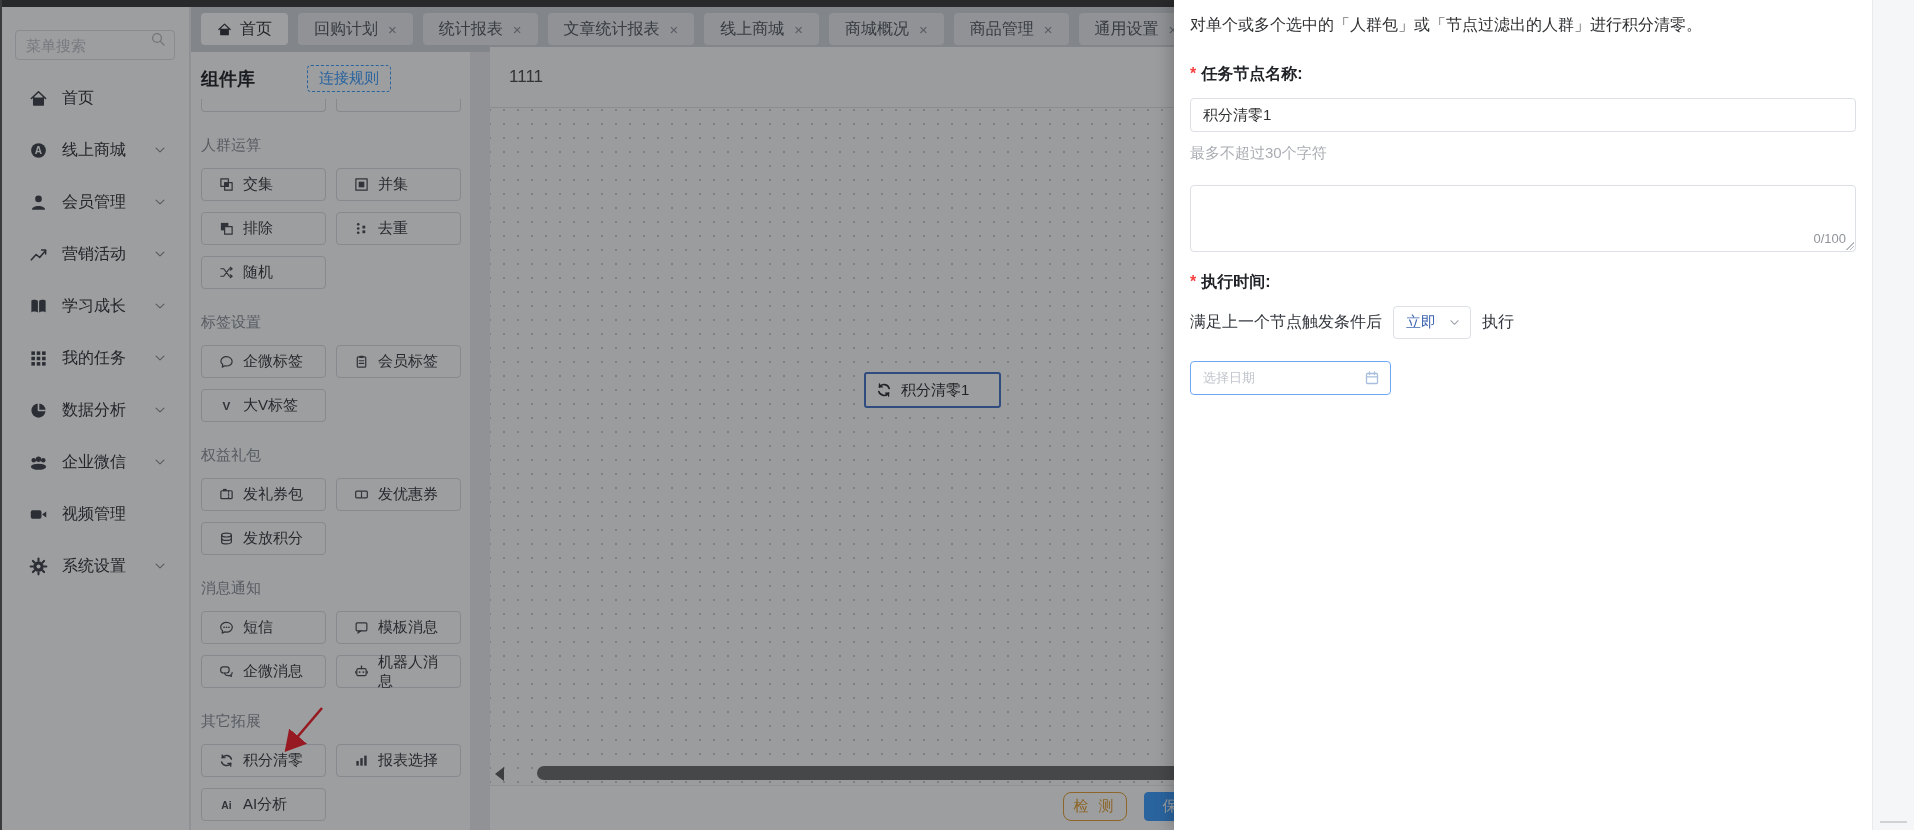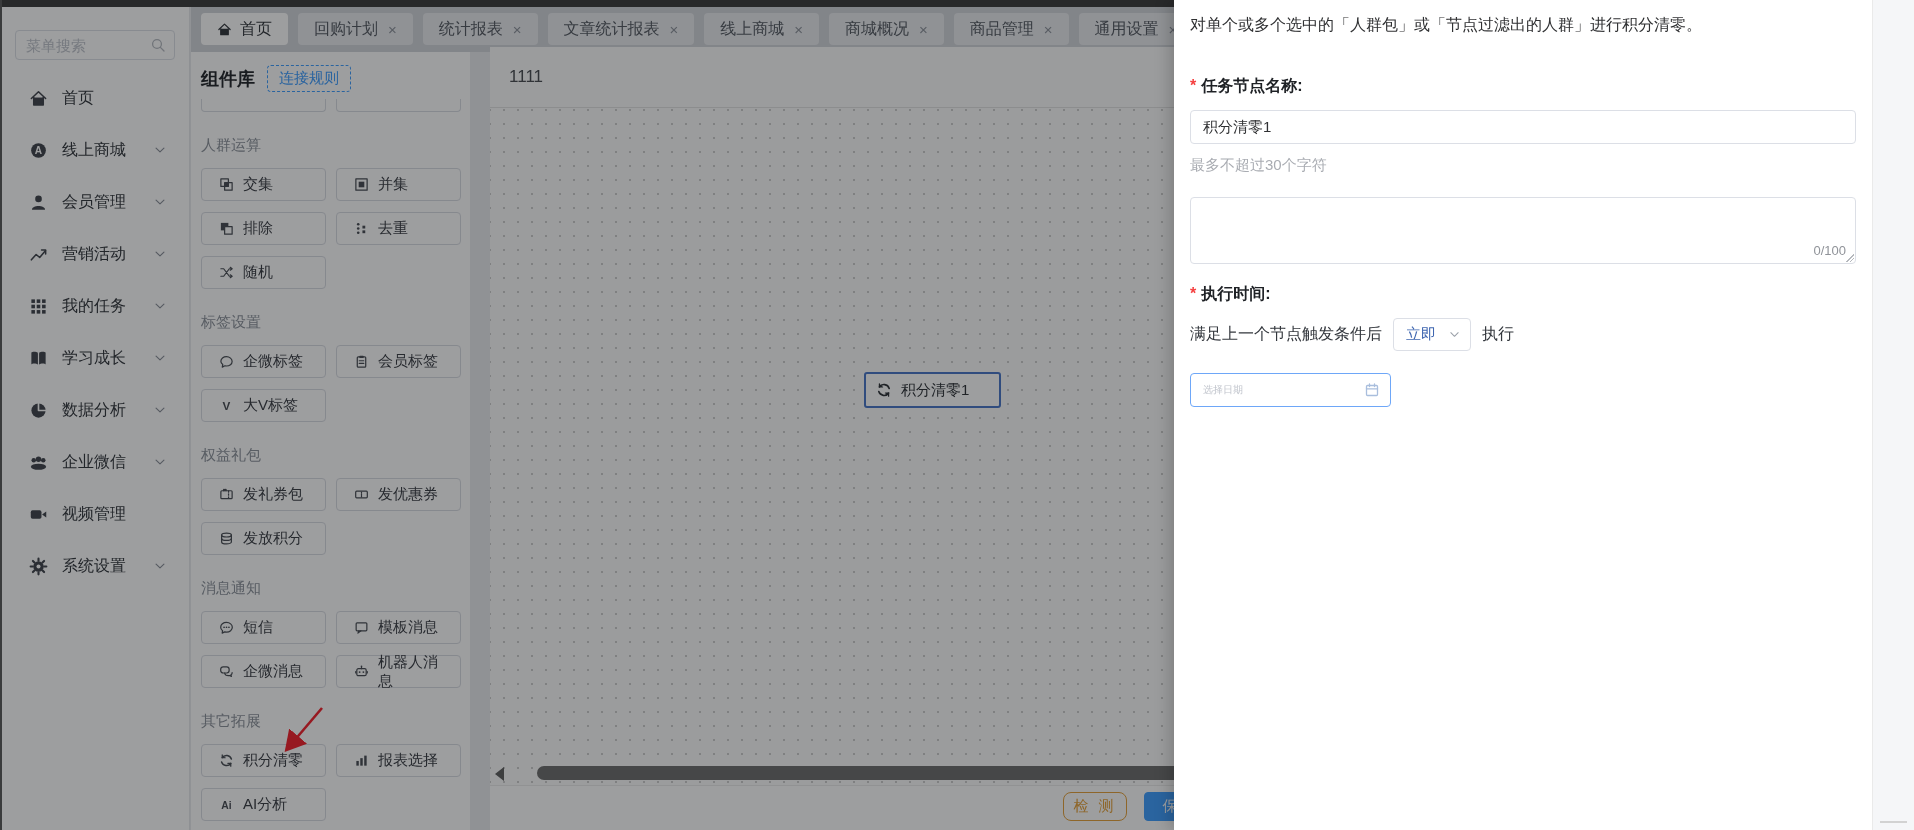--- a/index.html
+++ b/index.html
@@ -5,40 +5,40 @@
   * { margin:0; padding:0; box-sizing:border-box; }
   html,body { width:1914px; height:830px; overflow:hidden; }
   body { font-family:"Liberation Sans","DejaVu Sans",sans-serif; background:#e9ebee; position:relative; color:#303133; }
 
   
   .topstrip { position:absolute; left:0; top:0; width:1914px; height:7px; background:#3c3c3c; }
   .left-edge { position:absolute; left:0; top:0; width:2px; height:830px; background:#5a5a5a; }
 
   
   .sidebar { position:absolute; left:2px; top:7px; width:188px; height:823px; background:#ffffff; border-right:1px solid #e6e8ec; }
-  .search-box { margin:23px 14px 0 13px; height:30px; border:1px solid #dcdfe6; border-radius:4px; display:flex; align-items:center; padding:0 8px 0 10px; }
+  .search-box { margin:23px 14px 0 13px; height:30px; border:1px solid #dcdfe6; border-radius:4px; display:flex; padding:0 8px 0 10px; }
   .search-box input { border:none; outline:none; flex:1; font-size:15px; color:#606266; width:90px; background:transparent; font-family:inherit; }
   .search-box input::placeholder { color:#c0c4cc; }
   .menu { margin-top:12px; }
   .menu-item { height:52px; display:flex; align-items:center; padding:0 22px 0 27px; cursor:pointer; color:#33373d; font-size:16px; }
   .menu-item .icon { width:19px; height:19px; color:#41454d; flex:none; }
   .menu-item .mi-label { margin-left:14px; }
   .menu-item .chev { margin-left:auto; width:14px; height:14px; color:#8a8f99; }
   .icon svg { width:100%; height:100%; display:block; }
 
   
   .tabbar { position:absolute; left:191px; top:7px; width:1723px; height:45px; background:#d2d5da; display:flex; gap:10px; padding:6px 0 0 10px; }
   .tab { height:32px; background:#e9ebef; border-radius:4px; display:flex; align-items:center; padding:0 16px; font-size:16px; color:#565b63; white-space:nowrap; cursor:pointer; }
   .tab.active { background:#ffffff; color:#33373d; }
   .tab .icon { width:15px; height:15px; margin-right:8px; color:#33373d; }
   .tab .close { margin-left:10px; font-size:15px; color:#8d929b; line-height:1; cursor:pointer; }
 
   
   .panel { position:absolute; left:191px; top:52px; width:279px; height:778px; background:#ffffff; overflow:hidden; }
-  .panel-head { display:flex; align-items:center; padding:13px 10px 0 10px; }
+  .panel-head { display:flex; align-items:center; padding:13px 10px 0 10px;gap:40px; }
   .panel-title { font-size:18px; font-weight:bold; color:#24272c; }
   .rule-btn { margin-left:12px; border:1px dashed #409eff; color:#409eff; border-radius:4px; font-size:15px; padding:3px 11px; background:#fff; cursor:pointer; }
   .clipped-row { display:grid; grid-template-columns:125px 125px; column-gap:10px; padding:0 10px; margin-top:7px; }
   .clipped-btn { height:13px; border:1px solid #d9dce3; border-top:none; border-radius:0 0 4px 4px; }
   .section { margin-top:24px; padding:0 10px; }
   .section-title { font-size:15px; color:#8d939c; margin-bottom:13px; }
   .comp-grid { display:grid; grid-template-columns:125px 125px; gap:11px 10px; }
   .comp-btn { height:33px; border:1px solid #d9dce3; border-radius:4px; background:#fff; display:flex; align-items:center; padding:0 17px; font-size:15px; color:#3b3e45; cursor:grab; }
   .comp-btn .icon { width:15px; height:15px; margin-right:9px; color:#4a4e55; flex:none; }
 
@@ -57,37 +57,37 @@
   .footer { position:absolute; left:490px; top:785px; width:1424px; height:45px; background:#ffffff; border-top:1px solid #ececec; }
   .btn-check { position:absolute; left:573px; top:6px; width:64px; height:29px; background:#fff; border:1px solid #e6a23c; color:#e6a23c; border-radius:8px; font-size:15px; cursor:pointer; font-family:inherit; letter-spacing:3px; }
   .btn-save { position:absolute; left:654px; top:6px; width:80px; height:29px; background:#409eff; border:1px solid #409eff; color:#fff; border-radius:4px; font-size:15px; cursor:pointer; font-family:inherit; letter-spacing:3px; }
 
   
   .overlay { position:absolute; left:0; top:0; width:1914px; height:830px; background:rgba(10,12,16,0.40); z-index:40; }
   .drawer { position:absolute; left:1174px; top:0; width:740px; height:830px; background:#ffffff; z-index:50; box-shadow:-5px 0 14px rgba(0,0,0,0.18); }
   .drawer-rail { position:absolute; right:0; top:0; width:42px; height:830px; background:#f5f6f8; border-left:1px solid #eaeaea; }
   .rail-line { position:absolute; left:7px; bottom:7px; width:27px; height:2px; background:#d2d2d2; }
   .drawer-content { position:absolute; left:0; top:0; width:698px; height:830px; padding:15px 16px 0 16px; overflow:hidden; }
-  .d-desc { font-size:16px; color:#303133; margin-bottom:40px; }
+  .d-desc { font-size:16px; color:#303133; margin-bottom:28px; }
   .field-label { font-size:16px; font-weight:bold; color:#1e2125; margin-bottom:13px; }
   .req { color:#f53f3f; margin-right:5px; font-weight:bold; }
   .text-input { width:666px; height:34px; border:1px solid #dcdfe6; border-radius:4px; padding:0 12px; font-size:15px; color:#303133; outline:none; font-family:inherit; background:#fff; }
   .text-input::placeholder { color:#c0c4cc; }
   .d-hint { font-size:15px; color:#a9acb2; margin:12px 0 22px; }
   .ta-wrap { position:relative; width:666px; margin-bottom:20px; }
   .d-textarea { width:666px; height:67px; border:1px solid #dcdfe6; border-radius:4px; padding:8px 12px; font-size:15px; color:#303133; outline:none; resize:none; font-family:inherit; display:block; }
   .ta-counter { position:absolute; right:10px; bottom:6px; font-size:13px; color:#909399; background:#fff; padding-left:4px; }
   .ta-resize { position:absolute; right:2px; bottom:2px; width:8px; height:8px; background:
       linear-gradient(135deg, transparent 50%, #b5b8bd 50%, #b5b8bd 57%, transparent 57%, transparent 72%, #b5b8bd 72%, #b5b8bd 79%, transparent 79%); }
   .time-row { display:flex; align-items:center; font-size:16px; color:#33373d; margin-bottom:22px; }
   .select-box { width:78px; height:33px; border:1px solid #dcdfe6; border-radius:4px; margin:0 11px; display:flex; align-items:center; padding:0 9px 0 12px; cursor:pointer; background:#fff; }
   .select-value { font-size:15px; color:#3f66b0; flex:1; }
   .select-box .icon { width:13px; height:13px; color:#9aa0a8; }
   .date-input { width:201px; height:34px; border:1.5px solid #6ea7f8; border-radius:4px; display:flex; align-items:center; padding:0 10px 0 12px; background:#fff; cursor:text; }
-  .date-input .ph { flex:1; font-size:10px; color:#c0c4cc; }
+  .date-input .ph { flex:1; font-size:13px; color:#c0c4cc; }
   .date-input .icon { width:16px; height:16px; color:#a9bedd; }
 </style>
 </head>
 <body>
 
 <div class="topstrip"></div>
 <div class="left-edge"></div>
 
 <div class="sidebar">
   <div class="search-box">
@@ -138,20 +138,34 @@
         </span>
       </div>
       <div class="menu-item">
         <span class="icon">
           <svg viewBox="0 0 16 16" fill="none" stroke="currentColor" stroke-width="1.3" stroke-linecap="round" stroke-linejoin="round">
             <path d="M2 12.5 L6 8 L9 10.5 L13.8 4.8"></path>
             <path d="M10.6 4.2 H14 V7.6"></path>
           </svg>
         </span>
         <span class="mi-label">营销活动</span>
+        <span class="icon chev">
+          <svg viewBox="0 0 16 16" fill="none" stroke="currentColor" stroke-width="1.3" stroke-linecap="round" stroke-linejoin="round">
+            <path d="M3.5 5.8 L8 10.2 L12.5 5.8"></path>
+          </svg>
+        </span>
+      </div>
+      <div class="menu-item">
+        <span class="icon">
+          <svg viewBox="0 0 16 16" fill="none" stroke="currentColor" stroke-width="1.3" stroke-linecap="round" stroke-linejoin="round">
+            <path d="M8 3.5 C6 2 3 2 2 3 V13 C3 12 6 12 8 13.5 C10 12 13 12 14 13 V3 C13 2 10 2 8 3.5 Z" fill="currentColor" stroke="none"></path>
+            <path d="M8 3.5 V13.5" stroke="#fff" stroke-width="1"></path>
+          </svg>
+        </span>
+        <span class="mi-label">学习成长</span>
         <span class="icon chev">
           <svg viewBox="0 0 16 16" fill="none" stroke="currentColor" stroke-width="1.3" stroke-linecap="round" stroke-linejoin="round">
             <path d="M3.5 5.8 L8 10.2 L12.5 5.8"></path>
           </svg>
         </span>
       </div>
       <div class="menu-item">
         <span class="icon">
           <svg viewBox="0 0 16 16" fill="none" stroke="currentColor" stroke-width="1.3" stroke-linecap="round" stroke-linejoin="round">
             <g fill="currentColor" stroke="none">
@@ -170,34 +184,20 @@
         <span class="mi-label">我的任务</span>
         <span class="icon chev">
           <svg viewBox="0 0 16 16" fill="none" stroke="currentColor" stroke-width="1.3" stroke-linecap="round" stroke-linejoin="round">
             <path d="M3.5 5.8 L8 10.2 L12.5 5.8"></path>
           </svg>
         </span>
       </div>
       <div class="menu-item">
         <span class="icon">
           <svg viewBox="0 0 16 16" fill="none" stroke="currentColor" stroke-width="1.3" stroke-linecap="round" stroke-linejoin="round">
-            <path d="M8 3.5 C6 2 3 2 2 3 V13 C3 12 6 12 8 13.5 C10 12 13 12 14 13 V3 C13 2 10 2 8 3.5 Z" fill="currentColor" stroke="none"></path>
-            <path d="M8 3.5 V13.5" stroke="#fff" stroke-width="1"></path>
-          </svg>
-        </span>
-        <span class="mi-label">学习成长</span>
-        <span class="icon chev">
-          <svg viewBox="0 0 16 16" fill="none" stroke="currentColor" stroke-width="1.3" stroke-linecap="round" stroke-linejoin="round">
-            <path d="M3.5 5.8 L8 10.2 L12.5 5.8"></path>
-          </svg>
-        </span>
-      </div>
-      <div class="menu-item">
-        <span class="icon">
-          <svg viewBox="0 0 16 16" fill="none" stroke="currentColor" stroke-width="1.3" stroke-linecap="round" stroke-linejoin="round">
             <circle cx="8" cy="8" r="6" fill="currentColor" stroke="none"></circle>
             <path d="M8 8 V2 M8 8 H14" stroke="#fff" stroke-width="1.4"></path>
           </svg>
         </span>
         <span class="mi-label">数据分析</span>
         <span class="icon chev">
           <svg viewBox="0 0 16 16" fill="none" stroke="currentColor" stroke-width="1.3" stroke-linecap="round" stroke-linejoin="round">
             <path d="M3.5 5.8 L8 10.2 L12.5 5.8"></path>
           </svg>
         </span>

